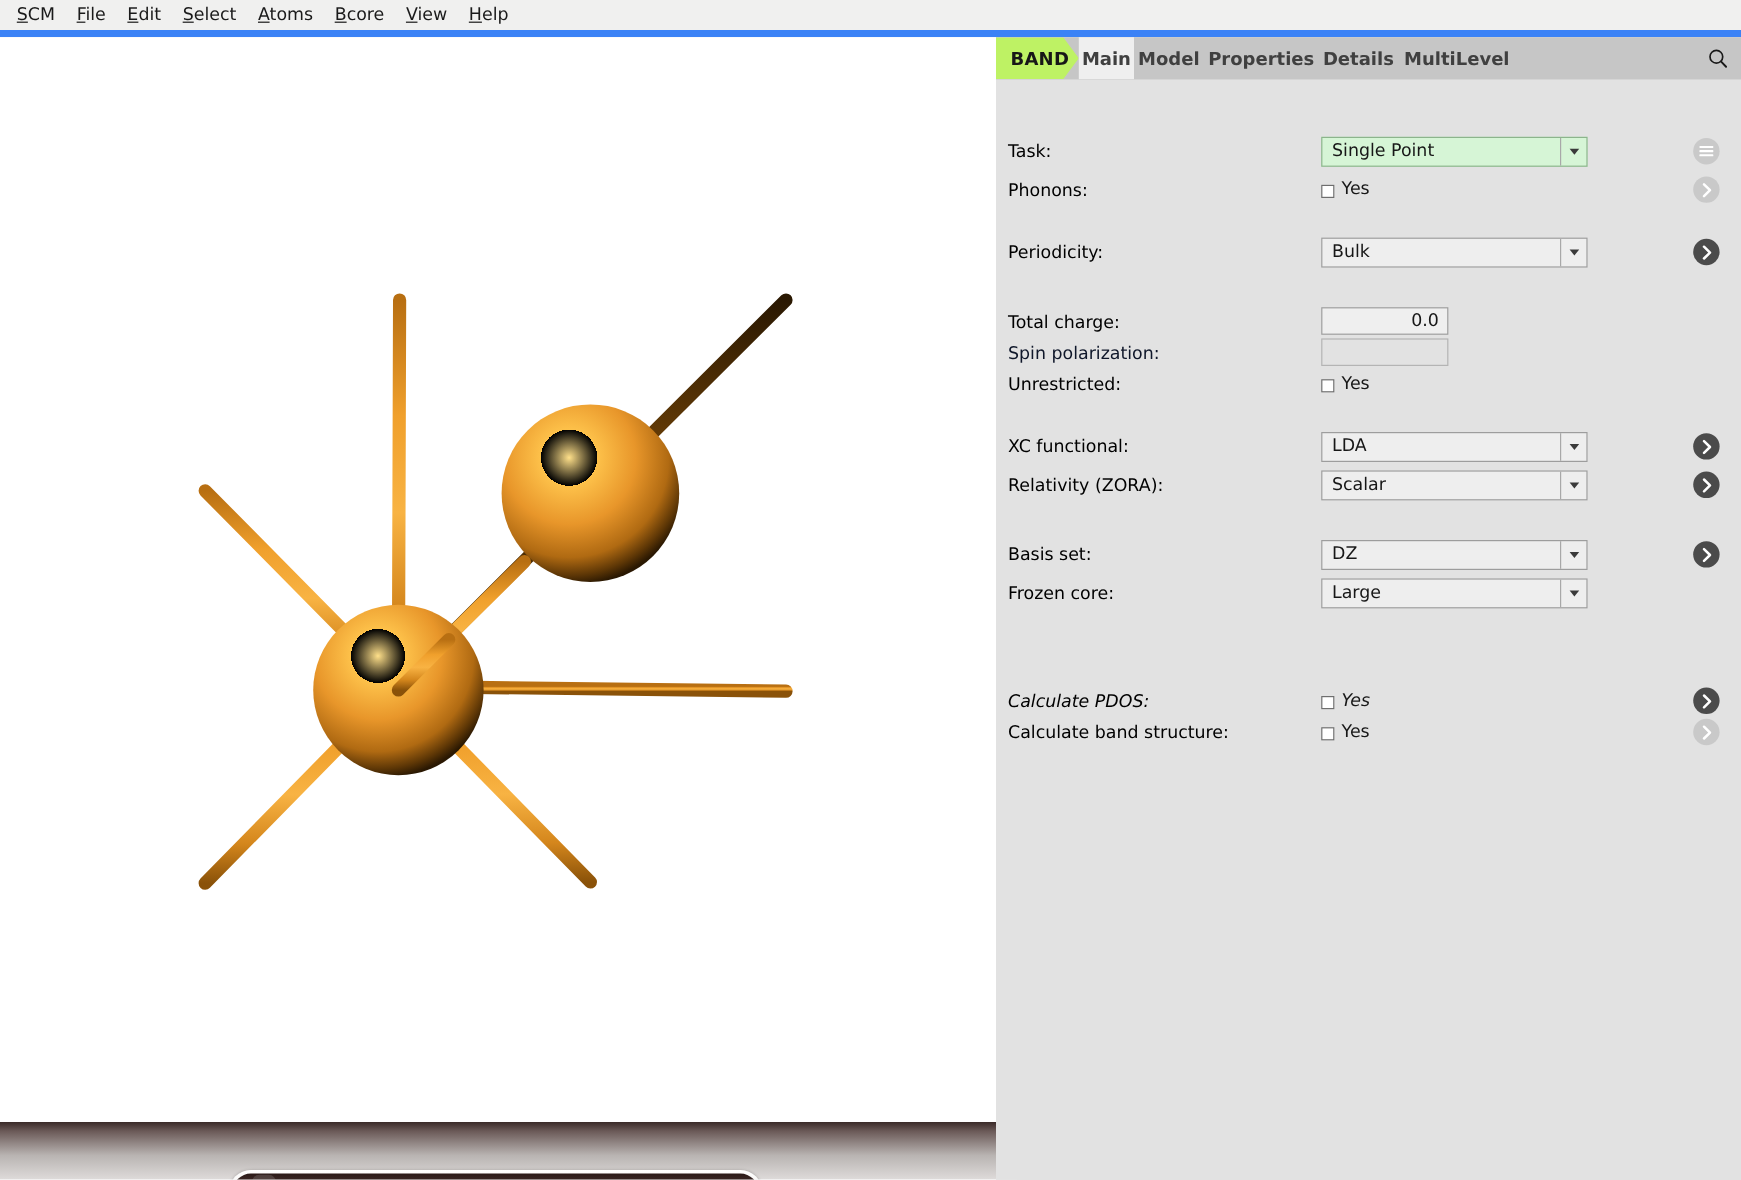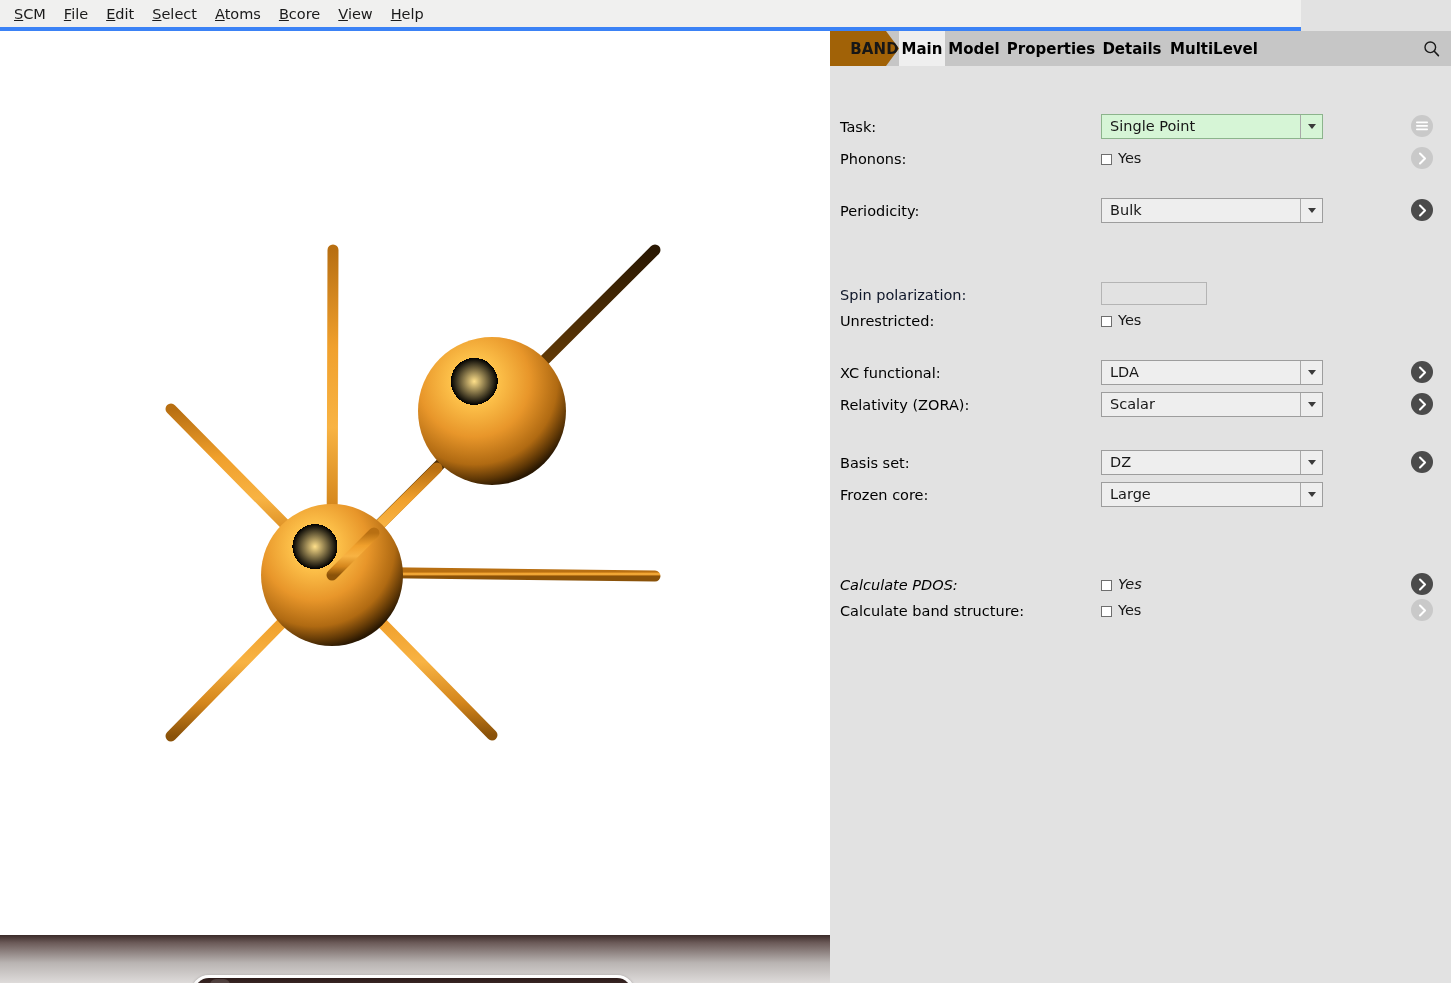--- a/index.html
+++ b/index.html
@@ -4,22 +4,22 @@
 <style>
   html,body{margin:0;padding:0;}
   body{
     width:1451px;height:983px;overflow:hidden;
     font-family:"DejaVu Sans","Liberation Sans",sans-serif;
     background:#e2e2e2;
     -webkit-font-smoothing:antialiased;
   }
   
   #menubar{
-    position:absolute;left:0;top:0;width:1301px;height:31px;
-    background:#f0f0ef;border-bottom:4px solid #3b82f6;
+    position:absolute;left:0;top:0;width:1451px;height:31px;
+    background:#f0f0ef;border-bottom:6px solid #3b82f6;
     display:flex;align-items:center;padding-left:5px;box-sizing:border-box;
   }
   .menu-item{
     font-size:14.5px;color:#1a1a1a;padding:0 9px;line-height:20px;
     cursor:default;white-space:nowrap;
   }
   .menu-item .mn{text-decoration:underline;}
 
   
   #viewport{
@@ -61,29 +61,29 @@
     position:absolute;left:830px;top:31px;width:621px;height:952px;
     background:#e2e2e2;
   }
   
   #tabbar{
     position:absolute;left:0;top:0;width:621px;height:35px;
     background:#c6c6c6;border-bottom:1px solid #9a9a9a;
   }
   #band-badge{
     position:absolute;left:0;top:0;height:35px;width:69px;
-    background:#a16207;
+    background:#bef264;
     clip-path:polygon(0 0,56px 0,69px 17.5px,56px 35px,0 35px);
-    display:flex;align-items:center;justify-content:flex-end;
+    display:flex;align-items:center;justify-content:center;
     padding-left:4px;box-sizing:border-box;
     font-weight:bold;font-size:15px;color:#171717;letter-spacing:.2px;
   }
   .tab{
     position:absolute;top:0;height:35px;display:flex;align-items:center;
-    justify-content:center;font-weight:bold;font-size:15px;color:#000000;
+    justify-content:center;font-weight:bold;font-size:15px;color:#404040;
     cursor:default;box-sizing:border-box;white-space:nowrap;
   }
   .tab.active{background:#efefef;}
   #search-icon-btn{
     position:absolute;right:6px;top:4px;width:27px;height:27px;
     display:flex;align-items:center;justify-content:center;cursor:default;
   }
   
   #form{
     position:absolute;left:0;top:35px;width:621px;height:917px;
@@ -301,20 +301,24 @@
               <i></i>
             </div>
           </div>
         </div>
         <div class="sidebtn dark" style="top: 1px;">
           <svg width="9" height="13" viewBox="0 0 9 13">
             <polyline points="2,1.6 7,6.5 2,11.4" fill="none" stroke="#ffffff" stroke-width="2.1" stroke-linecap="round" stroke-linejoin="round"></polyline>
           </svg>
         </div>
       </div>
+      <div class="row" style="top: 190px;">
+        <div class="lbl">Total charge:</div>
+        <div class="ctl"><input type="text" class="textfield" value="0.0" style=""></div>
+      </div>
       <div class="row" style="top: 216px;">
         <div class="lbl disabled">Spin polarization:</div>
         <div class="ctl"><input type="text" class="textfield disabled" disabled="" value="" style=""></div>
       </div>
       <div class="row" style="top: 242px;">
         <div class="lbl">Unrestricted:</div>
         <div class="ctl">
           <div class="checkrow">
             <div class="cbox"></div>
             <span class="ctext">Yes</span>

